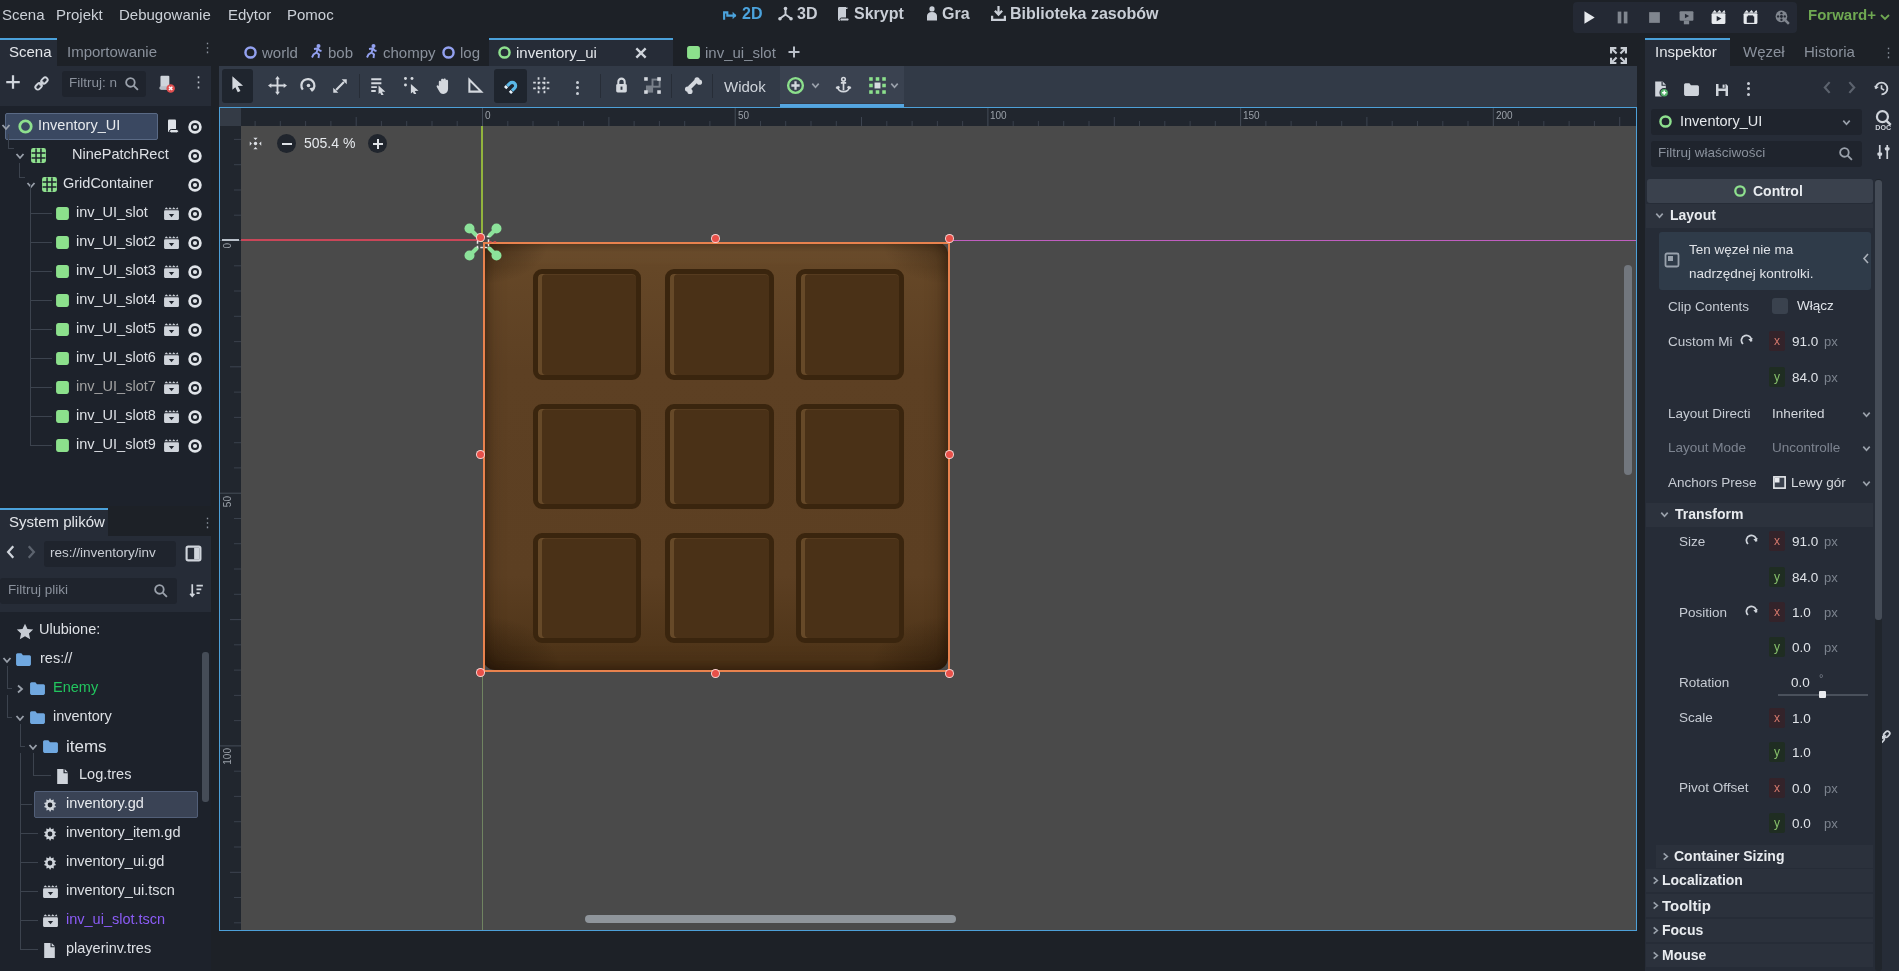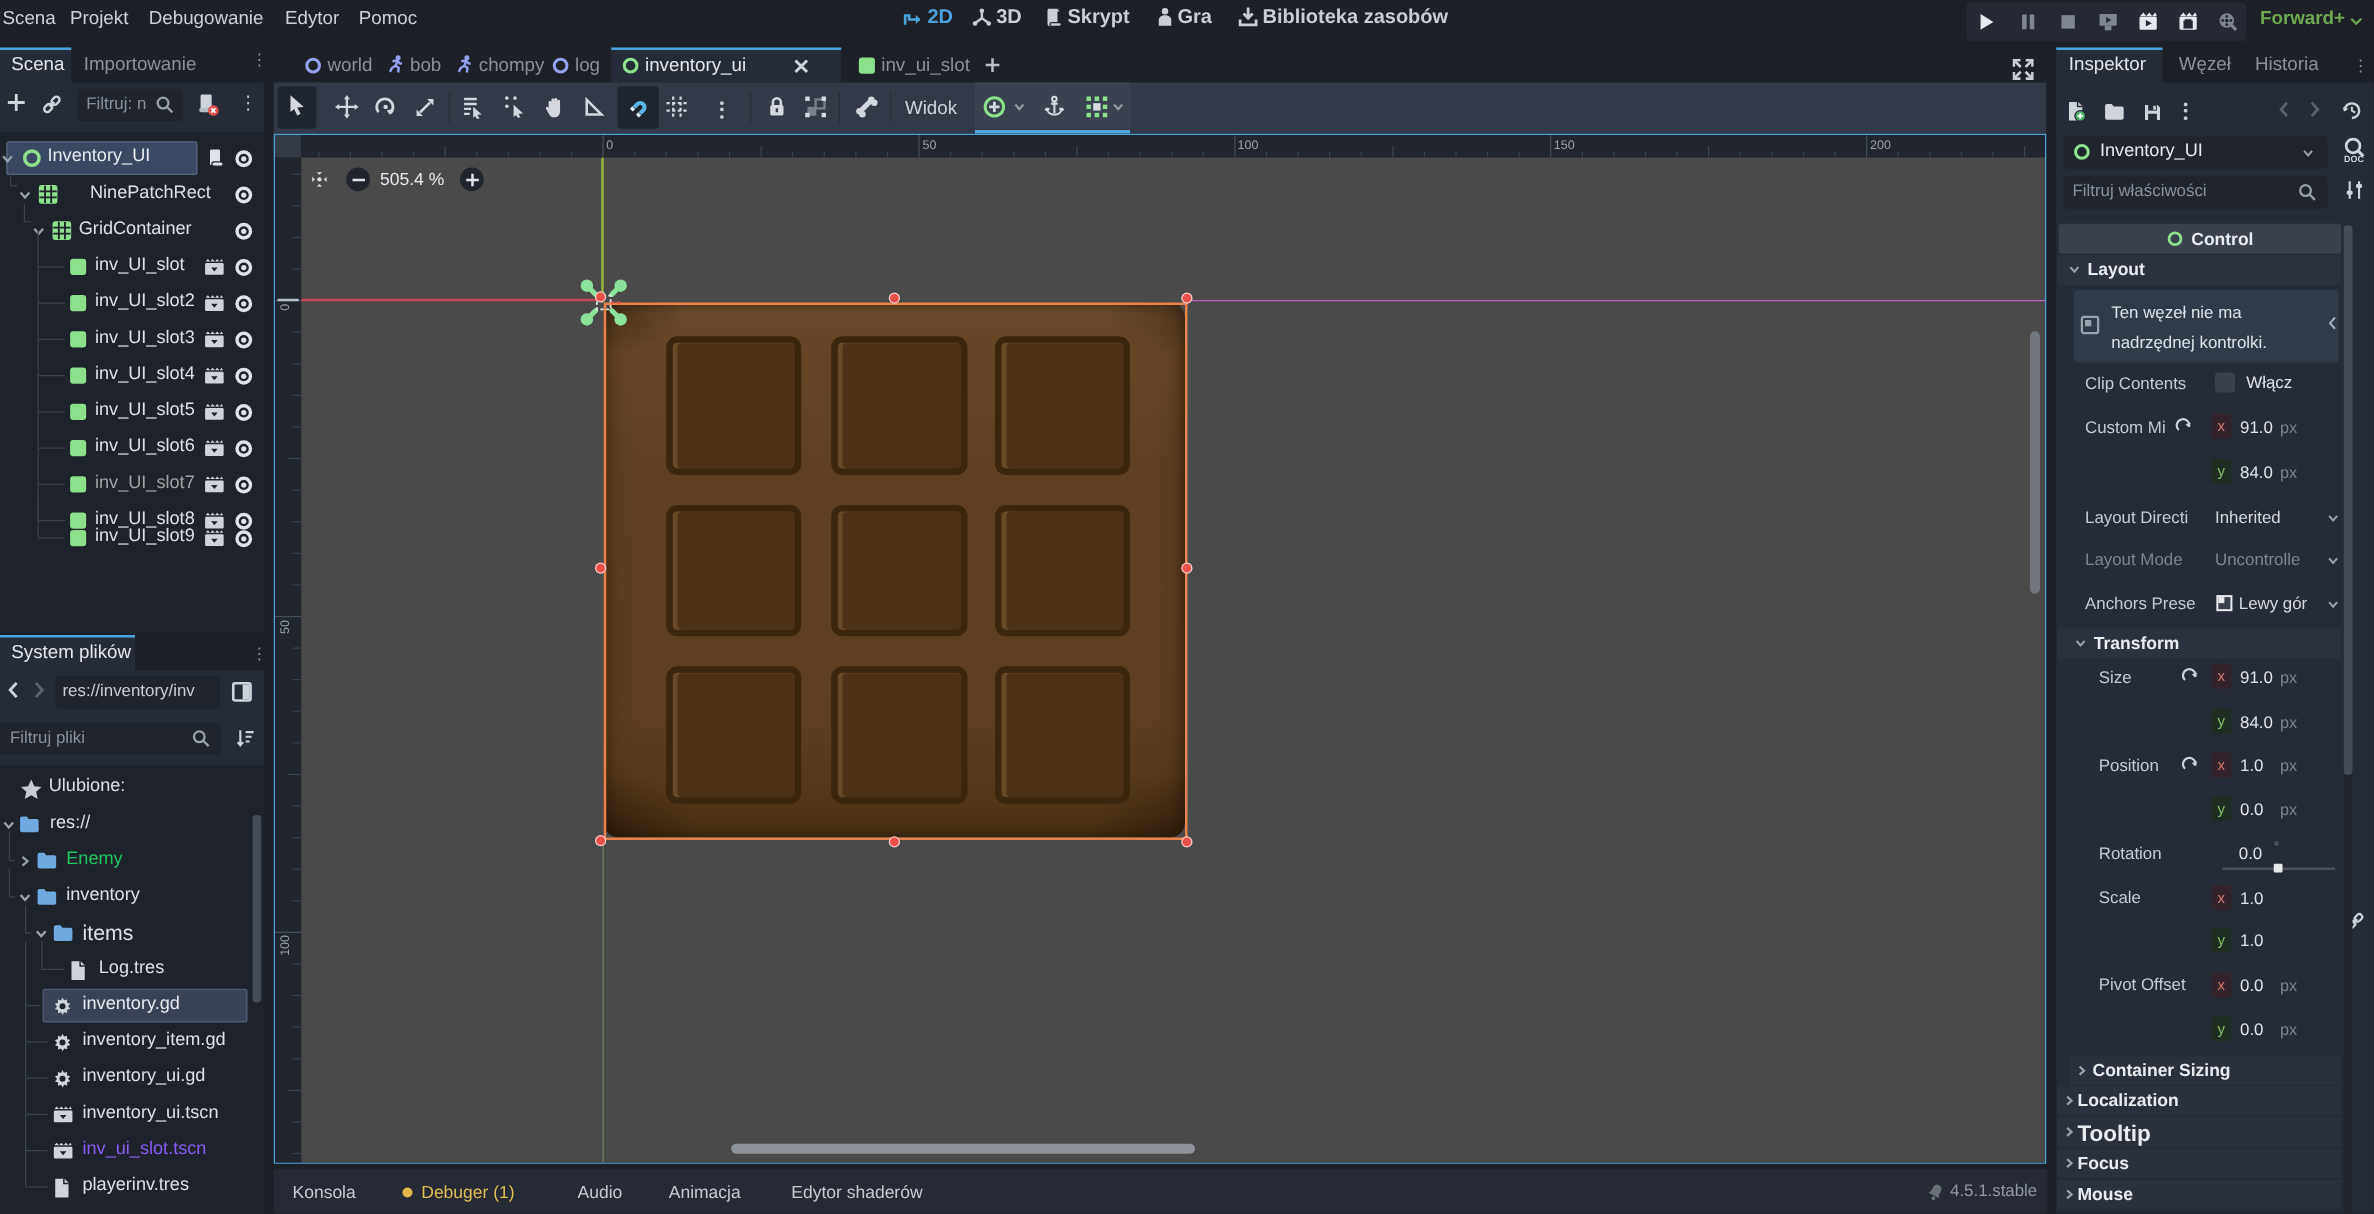--- a/index.html
+++ b/index.html
@@ -411,21 +411,21 @@
               <path d="M5.5 7.5 L10.5 7.5 L8 10.5 Z" fill="#1d222b"></path>
             </svg>
           </div>
           <div class="abs" style="left:187px;top:7px;">
             <svg width="16" height="16" viewBox="0 0 16 16">
               <circle cx="8" cy="8" r="5.4" fill="none" stroke="#dfe3e8" stroke-width="2.7"></circle>
               <circle cx="8" cy="8" r="2.1" fill="#dfe3e8"></circle>
             </svg>
           </div>
         </div>
-<div class="abs" style="left:0;top:304px;width:211px;height:29px;text-align:right;">
+<div class="abs" style="left:0;top:319px;width:211px;height:29px;text-align:right;">
           <div class="abs" style="left:30px;top:-15px;width:1px;height:29px;background:#3c434e;"></div>
           <div class="abs" style="left:30px;top:14px;width:22px;height:1px;background:#3c434e;"></div>
           <div class="abs" style="left:55px;top:7px;">
             <svg width="15" height="15" viewBox="0 0 14 14">
               <rect x="1" y="1" width="12" height="12" rx="2.4" fill="#8ce08c"></rect>
             </svg>
           </div>
           <div class="abs txt" style="left:76px;top:5px;font-size:14.5px;color:#dde0e5;">inv_UI_slot9</div>
           <div class="abs" style="left:163px;top:7px;">
             <svg width="17" height="15" viewBox="0 0 16 14">
@@ -1025,35 +1025,20 @@
 <div class="abs" style="left:40.5px;top:16.5px;width:10px;height:2px;background:#dfe2e7;"></div>
 <div class="abs txt" style="left:63px;top:9px;font-size:14px;color:#e6e9ed;">505.4 %</div>
 <div class="abs" style="left:127px;top:8px;width:19px;height:19px;border-radius:50%;background:#20252d;"></div>
 <div class="abs" style="left:131.5px;top:16.5px;width:10px;height:2px;background:#dfe2e7;"></div>
 <div class="abs" style="left:135.5px;top:12.5px;width:2px;height:10px;background:#dfe2e7;"></div>
 <div class="abs" style="left:344px;top:789px;width:371px;height:8px;border-radius:4px;background:#8f959b;"></div>
 <div class="abs" style="left:1383px;top:139px;width:8px;height:210px;border-radius:4px;background:#72777e;"></div>
 </div>
     </div>
 
-<div id="bottombar" class="abs" style="left:219px;top:935px;width:1419px;height:36px;background:#252a34;">
-  <div class="abs txt" style="left:15px;top:10px;font-size:14px;color:#c6cbd2;">Konsola</div>
-  <div class="abs" style="left:103px;top:15px;width:8px;height:8px;border-radius:50%;background:#e0b84f;"></div>
-  <div class="abs txt" style="left:118px;top:10px;font-size:14px;color:#e0bd55;">Debuger (1)</div>
-  <div class="abs txt" style="left:243px;top:10px;font-size:14px;color:#c6cbd2;">Audio</div>
-  <div class="abs txt" style="left:316px;top:10px;font-size:14px;color:#c6cbd2;">Animacja</div>
-  <div class="abs txt" style="left:414px;top:10px;font-size:14px;color:#c6cbd2;">Edytor shaderów</div>
-  <div class="abs" style="left:1322px;top:11px;">
-        <svg width="15" height="15" viewBox="0 0 16 16">
-          <path d="M8 1.5 C5.5 1.5 4.3 3.5 4.3 5.5 L4.3 9 L3 11.5 L13 11.5 L11.7 9 L11.7 5.5 C11.7 3.5 10.5 1.5 8 1.5 Z" fill="#6a7077" transform="rotate(28 8 8)"></path>
-          <circle cx="6.1" cy="13.4" r="1.6" fill="#6a7077"></circle>
-        </svg>
-      </div>
-  <div class="abs txt" style="left:1341px;top:10px;font-size:13.5px;color:#9299a2;">4.5.1.stable</div>
-</div>
 
 <div id="rightdock" class="abs" style="left:1645px;top:38px;width:254px;height:933px;background:#1d2127;">
 <div class="abs tabact" style="left:0px;top:0px;width:85px;height:28px;"></div>
 <div class="abs txt" style="left:10px;top:5px;font-size:15px;color:#e3e6ea;">Inspektor</div>
 <div class="abs txt dim" style="left:98px;top:5px;font-size:15px;">Węzeł</div>
 <div class="abs txt dim" style="left:159px;top:5px;font-size:15px;">Historia</div>
 <div class="abs" style="left:237px;top:7px;color:#8a919c;font-size:13px;">⋮</div>
 <div class="abs" style="left:0px;top:28px;width:254px;height:905px;background:#262c37;"></div>
 <div class="abs" style="left:7px;top:42px;">
         <svg width="17" height="18" viewBox="0 0 16 16">
@@ -1275,21 +1260,21 @@
           <path d="M4 2.5 L8 6 L4 9.5" fill="none" stroke="#9aa1ab" stroke-width="1.8"></path>
         </svg>
       </div>
       <div class="abs txt" style="left:17px;top:834px;font-size:14px;font-weight:bold;color:#e8ebef;">Localization</div>
 <div class="abs" style="left:1px;top:856px;width:227px;height:23px;background:#2b313c;"></div>
       <div class="abs" style="left:5px;top:862px;">
         <svg width="11" height="11" viewBox="0 0 12 12">
           <path d="M4 2.5 L8 6 L4 9.5" fill="none" stroke="#9aa1ab" stroke-width="1.8"></path>
         </svg>
       </div>
-      <div class="abs txt" style="left:17px;top:859px;font-size:18px;font-weight:bold;color:#e8ebef;">Tooltip</div>
+      <div class="abs txt" style="left:17px;top:859px;font-size:15px;font-weight:bold;color:#e8ebef;">Tooltip</div>
 <div class="abs" style="left:1px;top:881px;width:227px;height:23px;background:#2b313c;"></div>
       <div class="abs" style="left:5px;top:887px;">
         <svg width="11" height="11" viewBox="0 0 12 12">
           <path d="M4 2.5 L8 6 L4 9.5" fill="none" stroke="#9aa1ab" stroke-width="1.8"></path>
         </svg>
       </div>
       <div class="abs txt" style="left:17px;top:884px;font-size:14px;font-weight:bold;color:#e8ebef;">Focus</div>
 <div class="abs" style="left:1px;top:906px;width:227px;height:23px;background:#2b313c;"></div>
       <div class="abs" style="left:5px;top:912px;">
         <svg width="11" height="11" viewBox="0 0 12 12">

